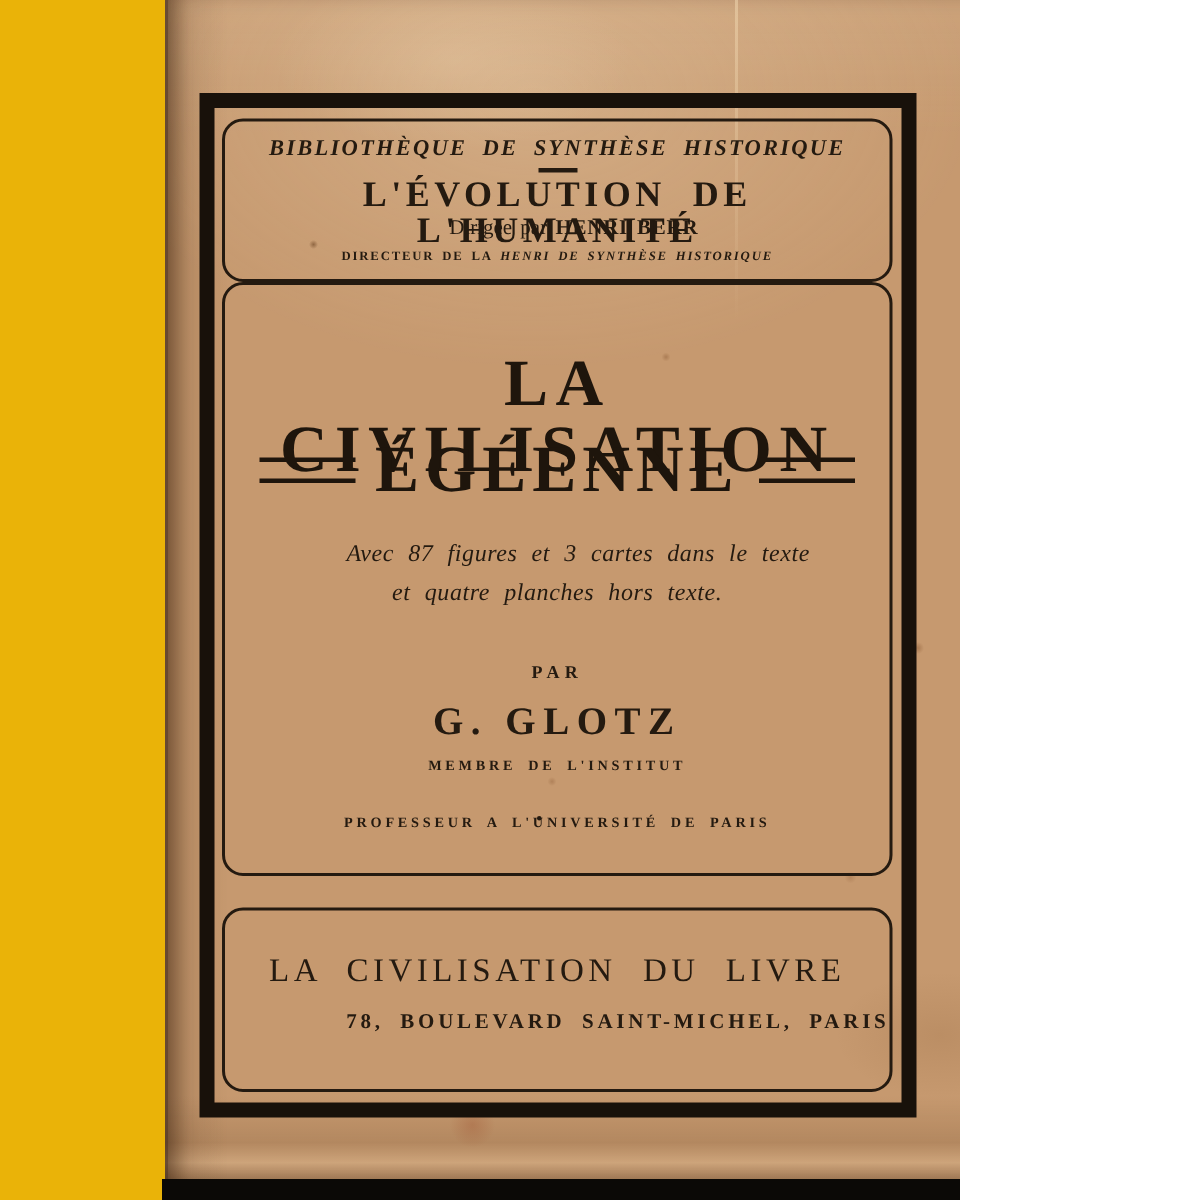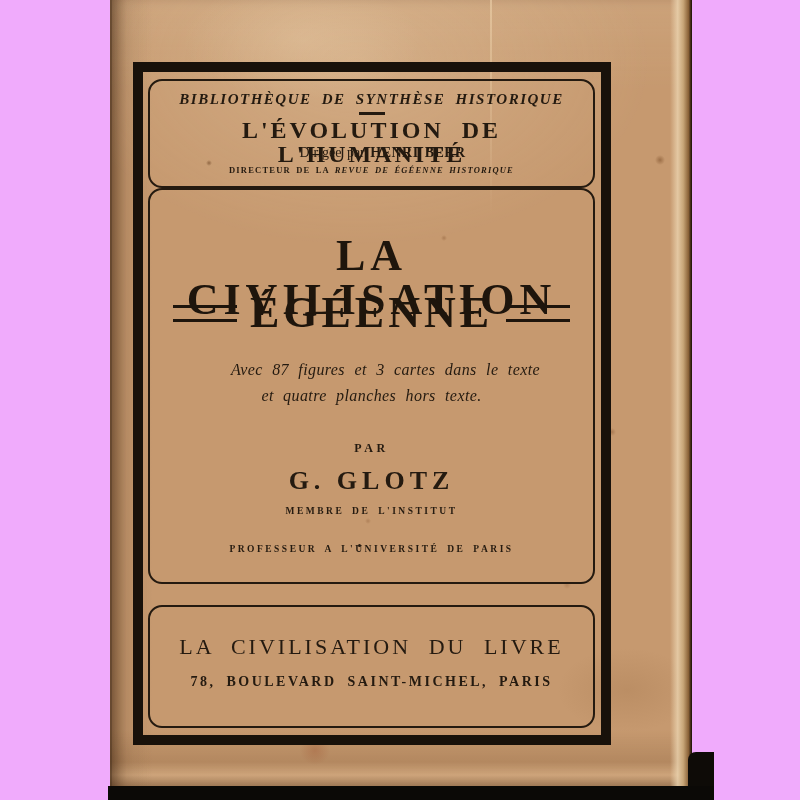--- a/index.html
+++ b/index.html
@@ -1,18 +1,18 @@
 <!DOCTYPE html>
 <html><head>
 <meta charset="utf-8">
 <style>
   html,body{margin:0;padding:0;}
   .scene{
-    position:relative;width:800px;height:800px;overflow:hidden;
-    background:#f0abfc;
+    position:relative;width:640px;height:800px;overflow:hidden;
+    background:#eab308;
     font-family:"Liberation Serif","DejaVu Serif",serif;
     color:#241a10;
   }
   
   .book{
     position:absolute;left:110px;top:0;width:580px;height:790px;
     background:
       radial-gradient(ellipse 420px 260px at 42% 8%, rgba(255,236,205,0.22), transparent 70%),
       linear-gradient(to right, rgba(62,34,12,0.30) 0px, rgba(62,34,12,0.10) 14px, transparent 40px),
       linear-gradient(to bottom, rgba(255,242,214,0.10), transparent 90px),
@@ -76,21 +76,21 @@
   .t2{font-weight:bold;font-size:44px;letter-spacing:4px;color:#1e150c;white-space:nowrap;}
   .sub1{top:172px;font-style:italic;font-size:16px;letter-spacing:0.4px;word-spacing:5px;margin-left:28px;}
   .sub2{top:198px;font-style:italic;font-size:16px;letter-spacing:0.4px;word-spacing:5px;}
   .par{top:252px;font-weight:bold;font-size:12px;letter-spacing:3.5px;}
   .author{top:278px;font-weight:bold;font-size:26px;letter-spacing:5px;}
   .cred1{top:317px;font-weight:bold;font-size:9.5px;letter-spacing:2.5px;word-spacing:3px;text-align:center;}
   .cred2{top:332px;font-weight:bold;font-size:9.5px;letter-spacing:2.5px;word-spacing:3px;margin-top:23px;}
   .dot{top:354px;left:47%;right:auto;width:3px;height:3px;border-radius:50%;background:#241a10;}
   
   .pubname{top:29px;font-size:22px;letter-spacing:3px;word-spacing:9px;}
-  .pubaddr{top:68px;font-weight:bold;font-size:14px;letter-spacing:2.5px;word-spacing:5px;}
+  .pubaddr{top:68px;font-weight:bold;font-size:14px;letter-spacing:2.5px;word-spacing:5px;text-align:right;}
 </style>
 </head>
 <body>
 
 <div class="scene">
 
   <div class="book">
     <div class="grain"></div>
     <div class="crease"></div>
     <div class="page-edges"></div>
@@ -103,21 +103,21 @@
   <div class="panel p1">
     <div class="lib">BIBLIOTHÈQUE DE SYNTHÈSE HISTORIQUE</div>
     <div class="rule"></div>
     <div class="series">L'ÉVOLUTION DE L'HUMANITÉ</div>
     <div class="director">
       <span>Dirigée par</span>
       <b>HENRI BERR</b>
     </div>
     <div class="role">
       <span>DIRECTEUR DE LA</span>
-      <i>REVUE DE ÉGÉENNE HISTORIQUE</i>
+      <i>HENRI DE SYNTHÈSE HISTORIQUE</i>
     </div>
   </div>
 
   <div class="panel p2">
     <div class="t1">LA CIVILISATION</div>
     <div class="t2row">
       <span class="dbl"></span>
       <span class="t2">ÉGÉENNE</span>
       <span class="dbl"></span>
     </div>

